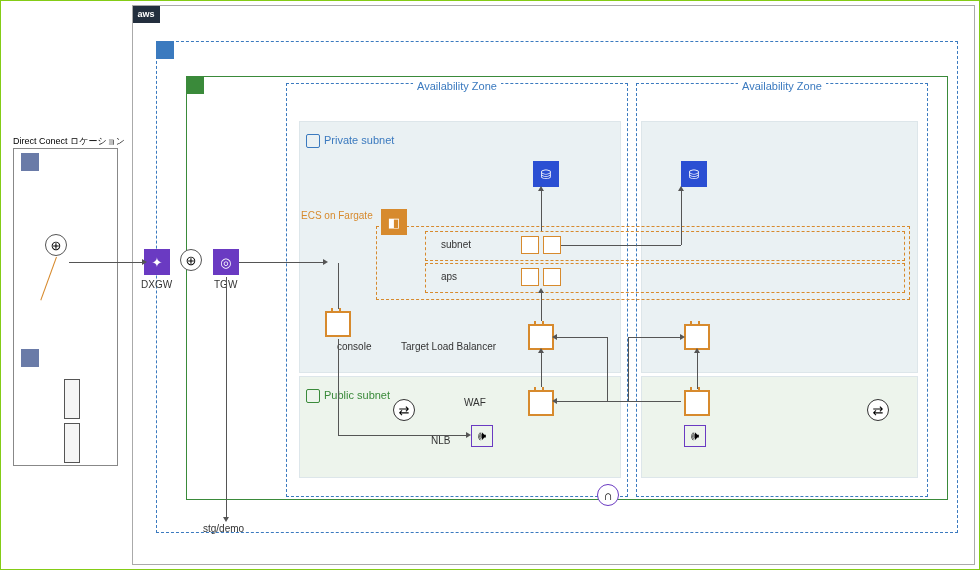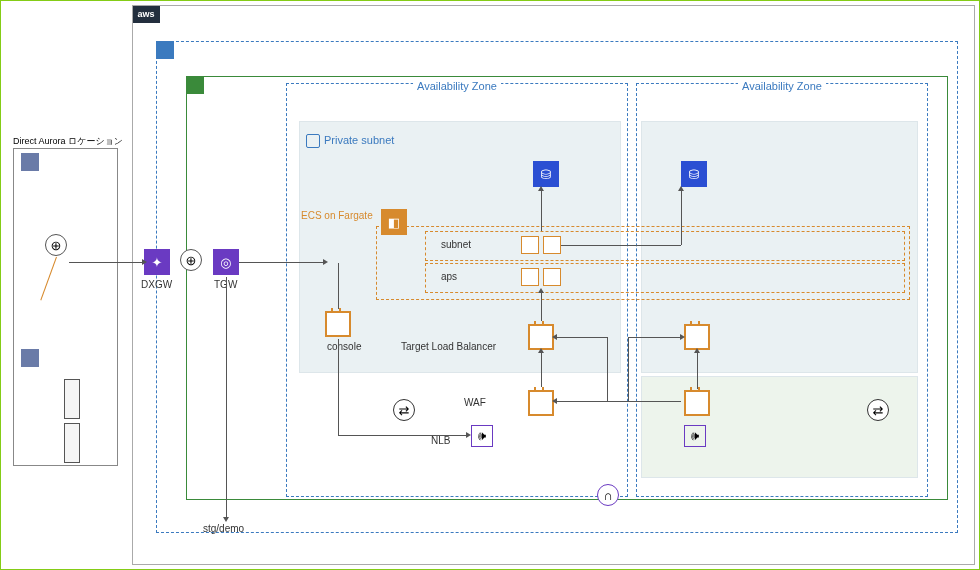--- a/index.html
+++ b/index.html
@@ -83,40 +83,43 @@
   </div>
   <div class="az az2">
     <span class="az-title">Availability Zone</span>
   </div>
 
   <div class="priv priv1">
     <div class="subnet-hdr priv-c"><span class="lock"></span><span>Private subnet</span></div>
   </div>
   <div class="priv priv2"></div>
 
+  <div class="pub pub1">
+    <div class="subnet-hdr pub-c"><span class="lock g"></span><span>Public subnet</span></div>
+  </div>
   <div class="pub pub2"></div>
 
   <div class="icon db" style="left:532px;top:160px">⛁</div>
   <div class="icon db" style="left:680px;top:160px">⛁</div>
 
   <div class="ecs"></div>
   <div class="icon ecsico" style="left:380px;top:208px">◧</div>
   <span class="ecs-lbl">ECS on Fargate</span>
   <div class="ecs-row ecs-row1"></div>
   <div class="ecs-row ecs-row2"></div>
   <span class="row-lbl row-lbl1">subnet</span>
   <span class="row-lbl row-lbl2">aps</span>
 
   <div class="icon ctn sm" style="left:520px;top:235px"></div>
   <div class="icon ctn sm" style="left:542px;top:235px"></div>
   <div class="icon ctn sm" style="left:520px;top:267px"></div>
   <div class="icon ctn sm" style="left:542px;top:267px"></div>
 
   <div class="icon chip" style="left:324px;top:310px"></div>
-  <span class="txt" style="left:326px;top:340px">console</span>
+  <span class="txt" style="left:336px;top:340px">console</span>
 
   <div class="icon chip" style="left:527px;top:323px"></div>
   <div class="icon chip" style="left:683px;top:323px"></div>
   <span class="txt" style="left:400px;top:340px">Target Load Balancer</span>
 
   <div class="icon chip" style="left:527px;top:389px"></div>
   <div class="icon chip" style="left:683px;top:389px"></div>
   <span class="txt" style="left:463px;top:396px">WAF</span>
 
   <div class="icon circ" style="left:392px;top:398px">⇄</div>
@@ -128,21 +131,21 @@
   <div class="icon circ p" style="left:596px;top:483px">∩</div>
 
   <div class="icon purp" style="left:143px;top:248px">✦</div>
   <span class="txt" style="left:140px;top:278px">DXGW</span>
   <div class="icon circ" style="left:179px;top:248px;border-color:#555">⊕</div>
   <div class="icon purp" style="left:212px;top:248px">◎</div>
   <span class="txt" style="left:213px;top:278px">TGW</span>
 
   <span class="txt" style="left:202px;top:522px">stg/demo</span>
 
-  <span class="dc-title">Direct Aurora ロケーション</span>
+  <span class="dc-title">Direct Conect ロケーション</span>
   <div class="dc-box"></div>
   <div class="dx-ico"></div>
   <div class="icon circ" style="left:44px;top:233px;border-color:#555">⊕</div>
   <div class="dx-ico" style="top:348px"></div>
   <div class="srv" style="left:63px;top:378px"></div>
   <div class="srv" style="left:63px;top:422px"></div>
 
   <div class="arrow h" style="left:238px;top:261px;width:84px">
       <span class="ah r"></span>
     </div>

